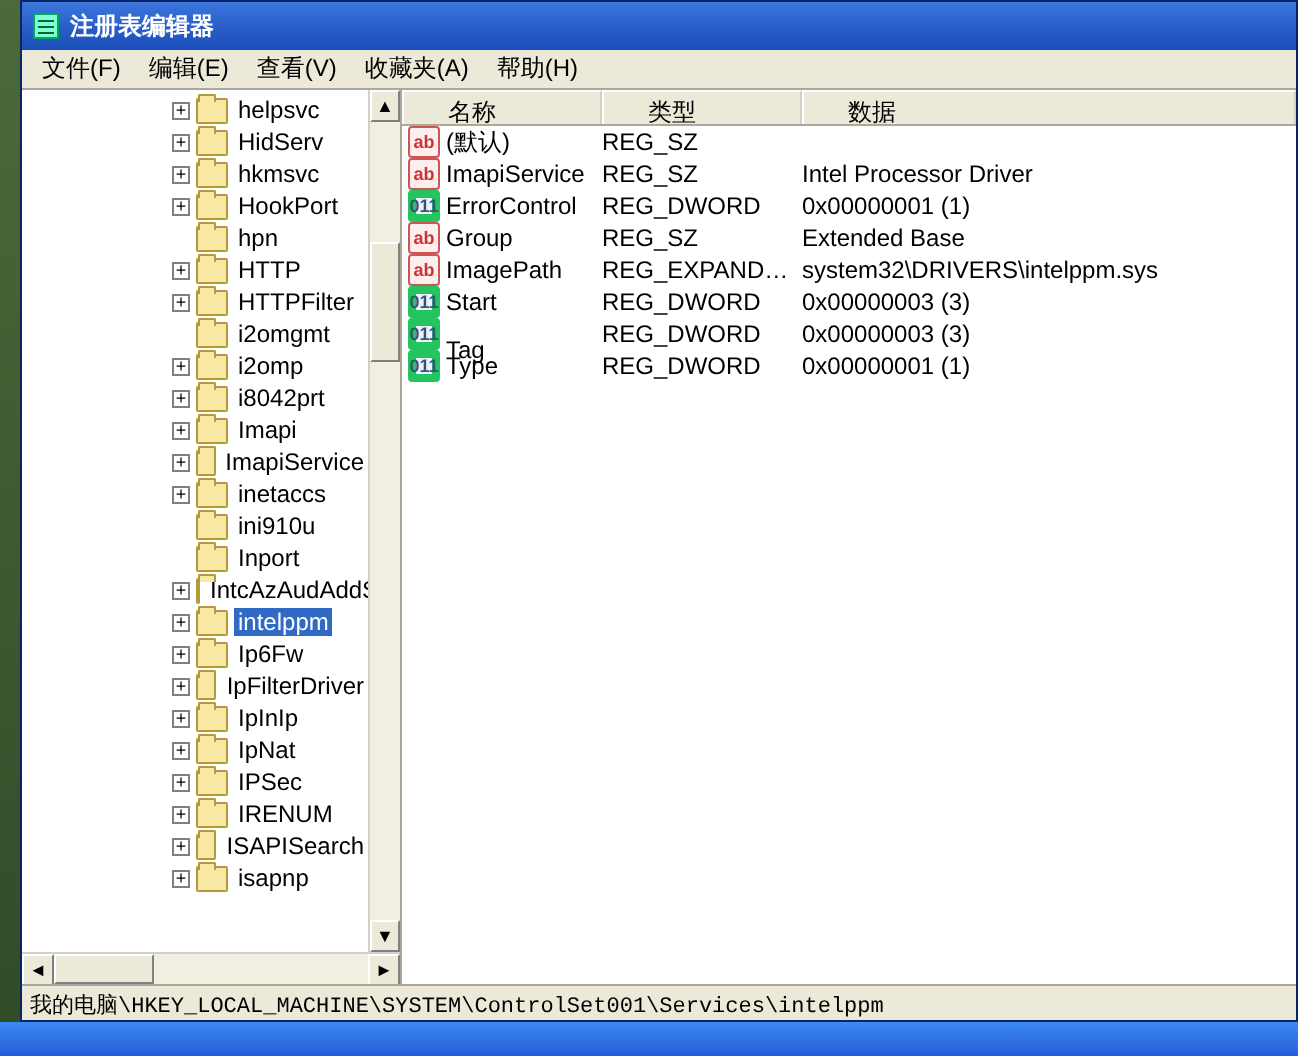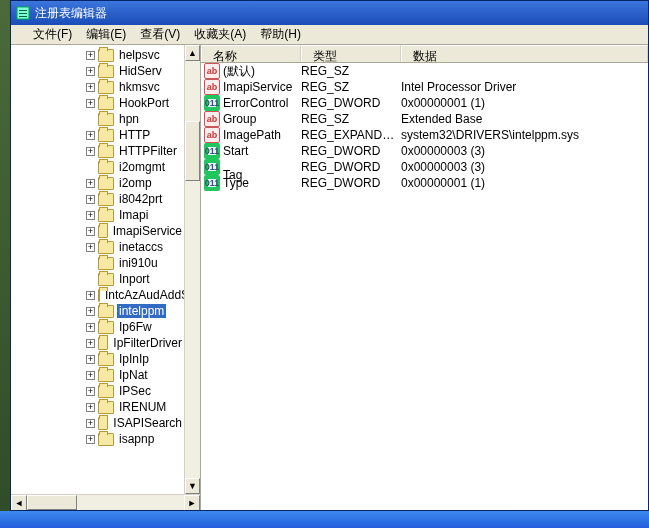--- a/index.html
+++ b/index.html
@@ -23,26 +23,26 @@
     background: #ece9d8;
     border: 1px solid #0a246a;
     display: flex;
     flex-direction: column;
   }
   .titlebar {
     height: 24px;
     background: linear-gradient(#3b77dd, #2a5fc9 50%, #1a4db8);
     color: #fff;
     display: flex; align-items: center; padding: 0 4px;
-    font-weight: normal;
+    font-weight: bold;
   }
   .titlebar .icon { width:16px; height:16px; margin-right:4px; display:inline-flex; align-items:center; justify-content:center; }
   .menubar {
     height: 20px; background:#ece9d8; border-bottom:1px solid #aca899;
-    display:flex; align-items:center; padding:0 16px; gap:2px;
+    display:flex; align-items:center; padding:0 4px; gap:2px;
   }
   .menubar span { padding: 2px 6px; cursor:default; }
   .body {
     flex:1; display:flex; overflow:hidden; background:#fff;
   }
   .tree-pane {
     width: 190px; border-right:1px solid #aca899; position:relative;
     background:#fff; overflow:hidden; display:flex; flex-direction:column;
   }
   .tree {
@@ -74,21 +74,21 @@
   .sb-thumb { position:absolute; left:0; right:0; background:#ece9d8; border:1px solid #fff; border-right-color:#808080; border-bottom-color:#808080; }
   .tree-hsb { height:16px; background:#f1efe2; border-top:1px solid #d4d0c8; display:flex; }
   .sb-trackh { flex:1; position:relative; }
   .sb-thumbh { position:absolute; top:0; bottom:0; background:#ece9d8; border:1px solid #fff; border-right-color:#808080; border-bottom-color:#808080; }
 
   .list-pane { flex:1; display:flex; flex-direction:column; background:#fff; }
   .list-header {
     height:18px; display:flex; background:#ece9d8; border-bottom:1px solid #aca899;
   }
   .list-header .col {
-    padding:2px 11px; border-right:1px solid #d4d0c8; border-top:1px solid #fff; border-left:1px solid #fff;
+    padding:2px 22px; border-right:1px solid #d4d0c8; border-top:1px solid #fff; border-left:1px solid #fff;
   }
   .list-body { flex:1; overflow:auto; }
   .list-row { height:16px; display:flex; align-items:center; }
   .list-row .vicon { width:16px; height:16px; margin:0 3px; display:inline-flex; align-items:center; justify-content:center; font-size:9px; font-weight:bold; border-radius:2px; }
   .vicon.str { background:#fceeee; border:1px solid #c55; color:#c33; }
   .vicon.bin { background:#eef2fc; border:4px solid #22c55e; color:#357; }
   .list-row .c { overflow:hidden; text-overflow:ellipsis; white-space:nowrap; padding-right:4px; }
 
   .statusbar {
     height:18px; background:#ece9d8; border-top:1px solid #aca899;
@@ -330,15 +330,18 @@
           <div class="list-row">
             <span class="vicon bin">011</span>
             <span class="c" style="width: 78px;">Type</span>
             <span class="c" style="width: 100px;">REG_DWORD</span>
             <span class="c" style="flex: 1 1 0%;">0x00000001 (1)</span>
           </div>
         </div>
     </div>
   </div>
 
+  <div class="statusbar">
+    <span>我的电脑\HKEY_LOCAL_MACHINE\SYSTEM\ControlSet001\Services\intelppm</span>
+  </div>
 </div>
 
 <div class="taskbar"></div>
 
 </body></html>

